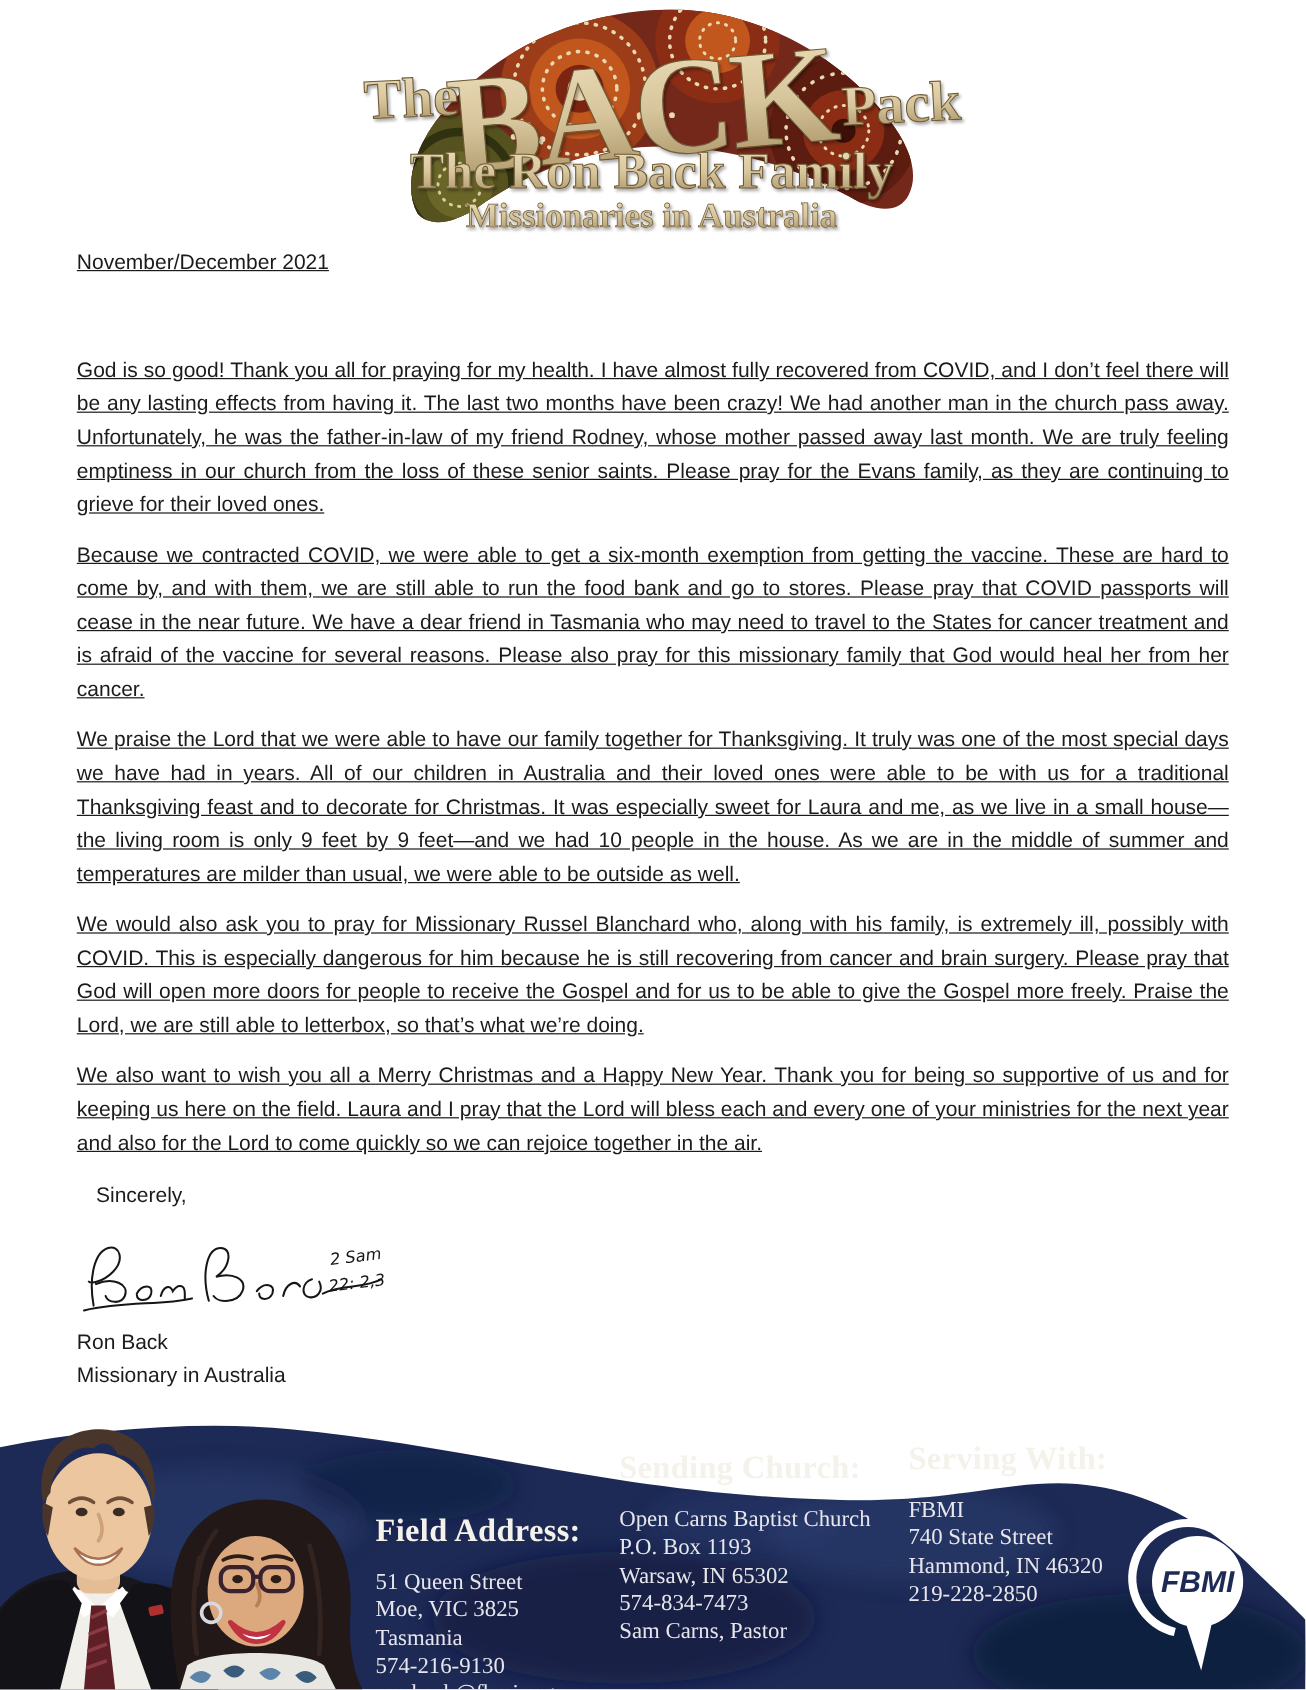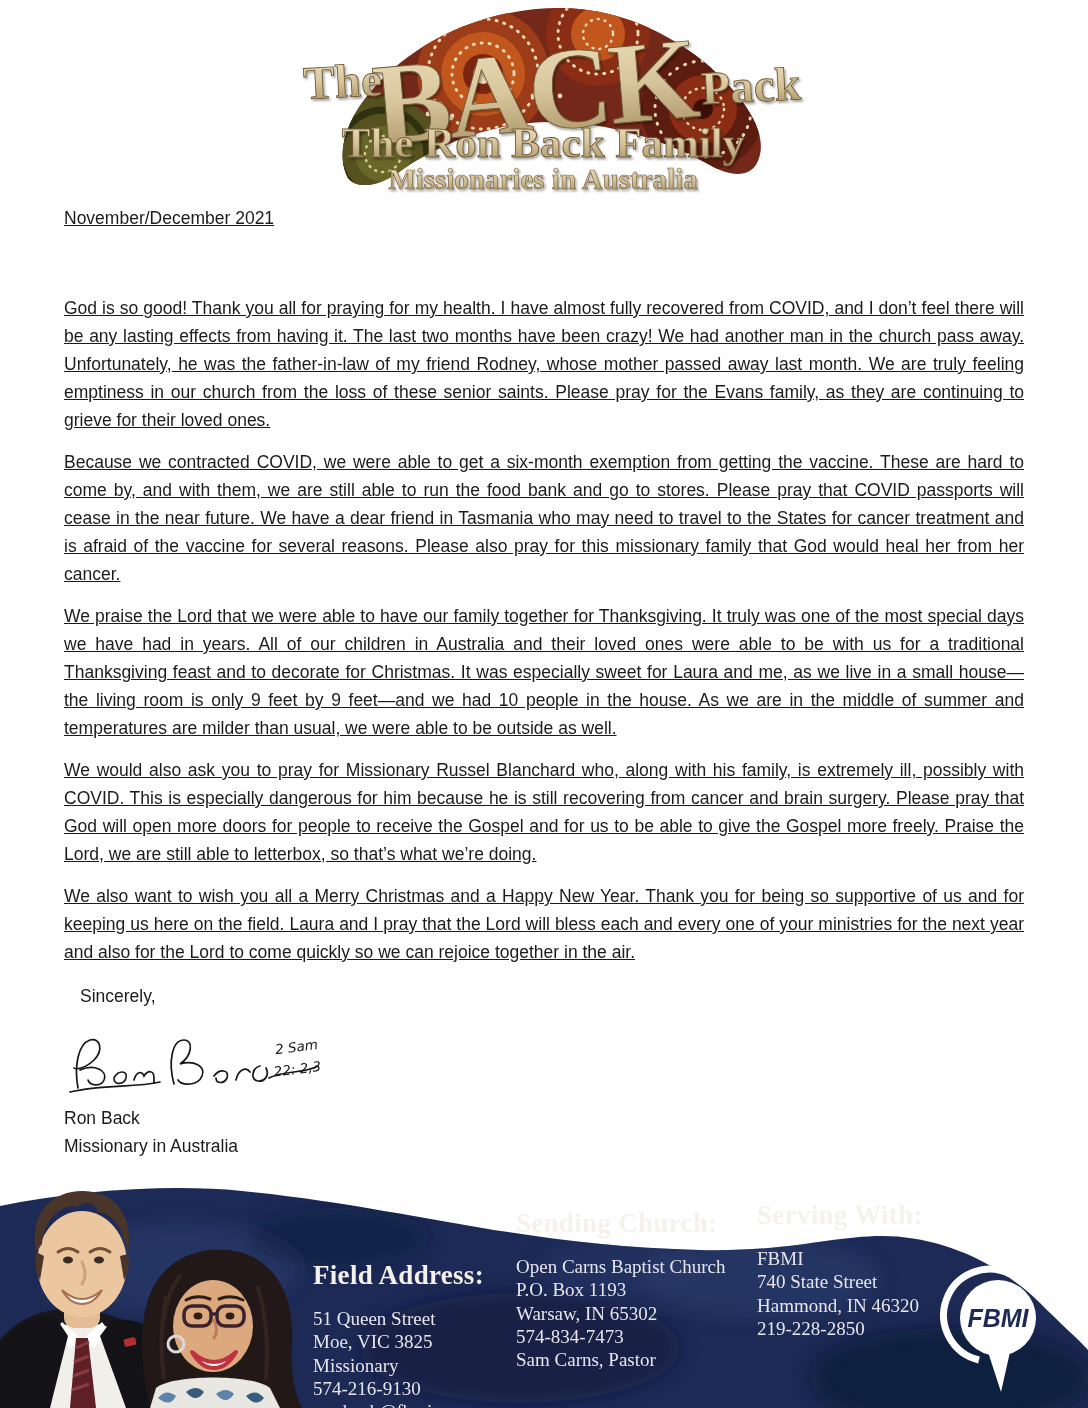--- a/index.html
+++ b/index.html
@@ -219,21 +219,21 @@
     <circle cx="998" cy="170" r="38" fill="#ffffff"></circle>
     <path d="M988,204 L1010,204 L1001,244 Z" fill="#ffffff"></path>
     <text x="998" y="179" text-anchor="middle" font-family="'Liberation Sans',sans-serif" font-weight="bold" font-size="25" font-style="italic" fill="#1d2a55">FBMI</text>
   </g>
 </svg>
 
 <div class="footer-col col-field">
   <div class="col-heading">Field Address:</div>
   <div>51 Queen Street</div>
   <div>Moe, VIC 3825</div>
-  <div>Missionary</div>
+  <div>Tasmania</div>
   <div>574-216-9130</div>
   <div>ron.back@fbmi.org</div>
 </div>
 
 <div class="footer-col col-church">
   <div class="col-heading">Sending Church:</div>
   <div>Open Carns Baptist Church</div>
   <div>P.O. Box 1193</div>
   <div>Warsaw, IN 65302</div>
   <div>574-834-7473</div>

